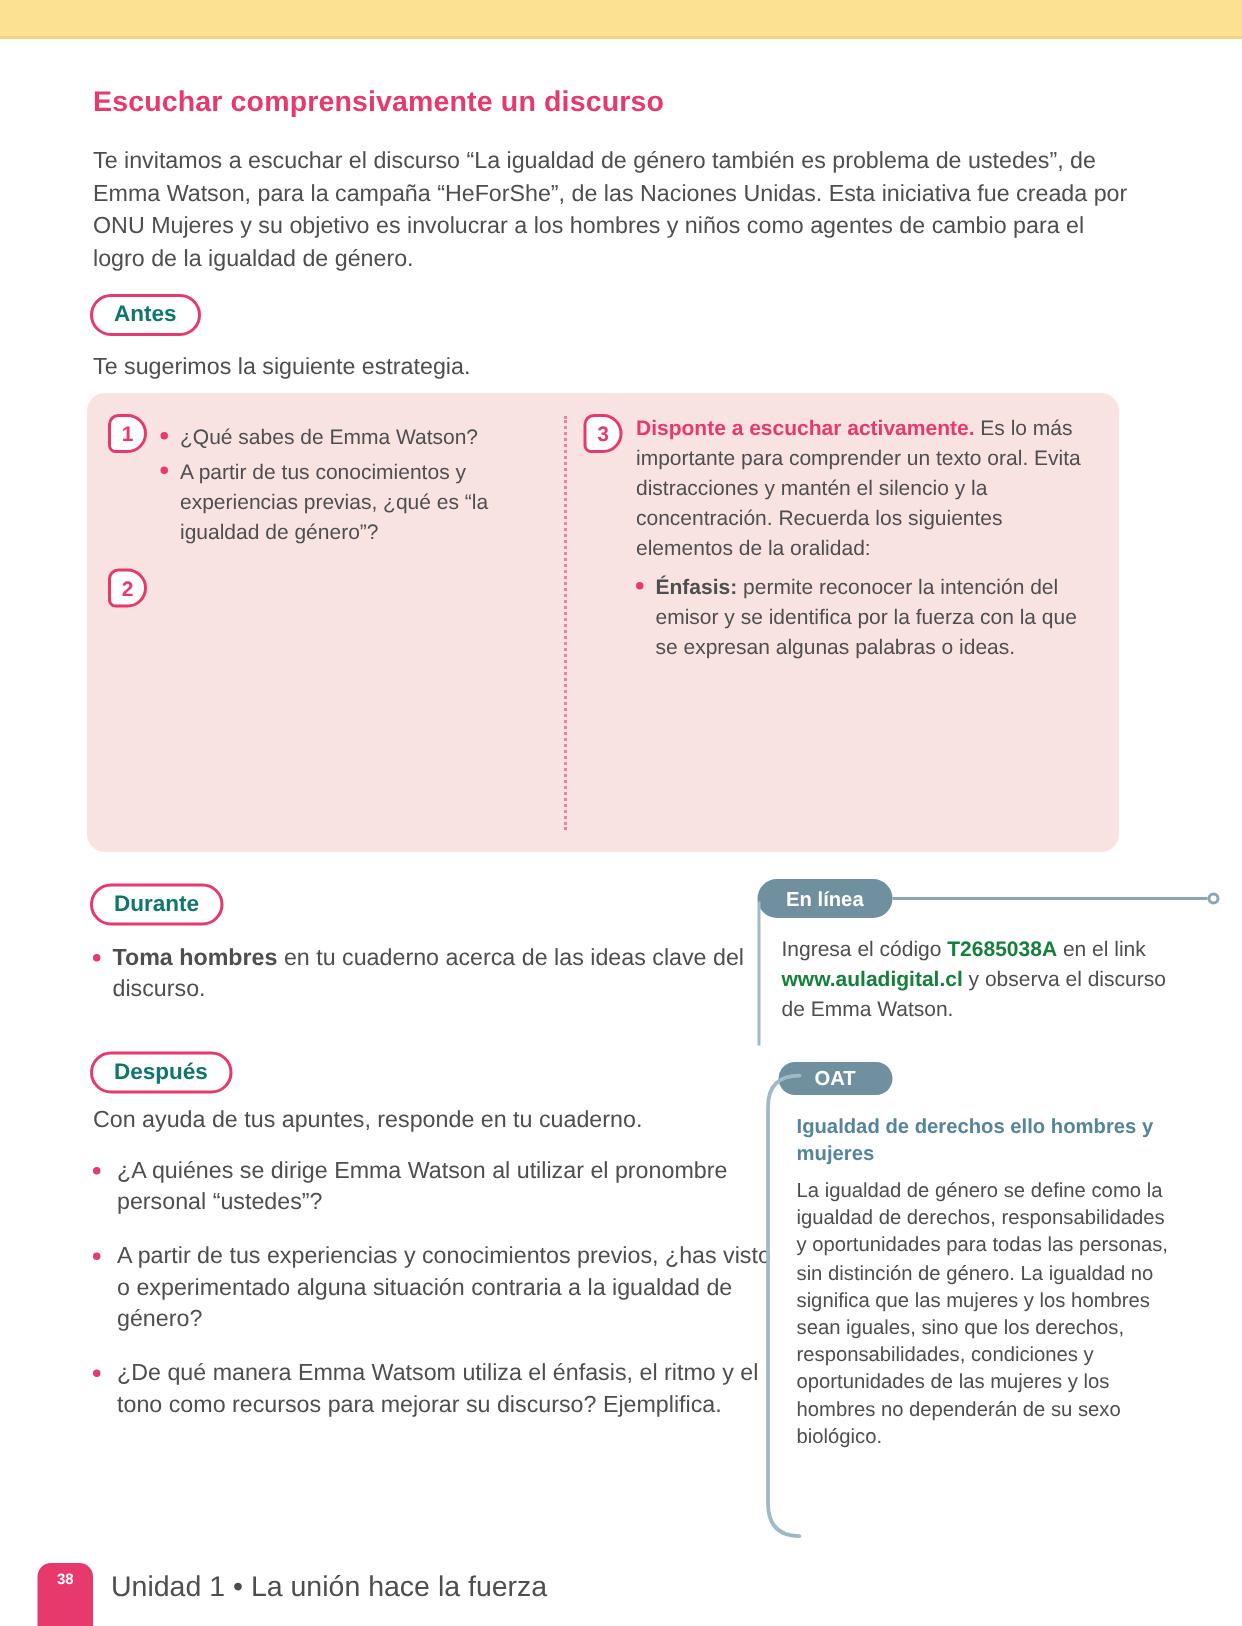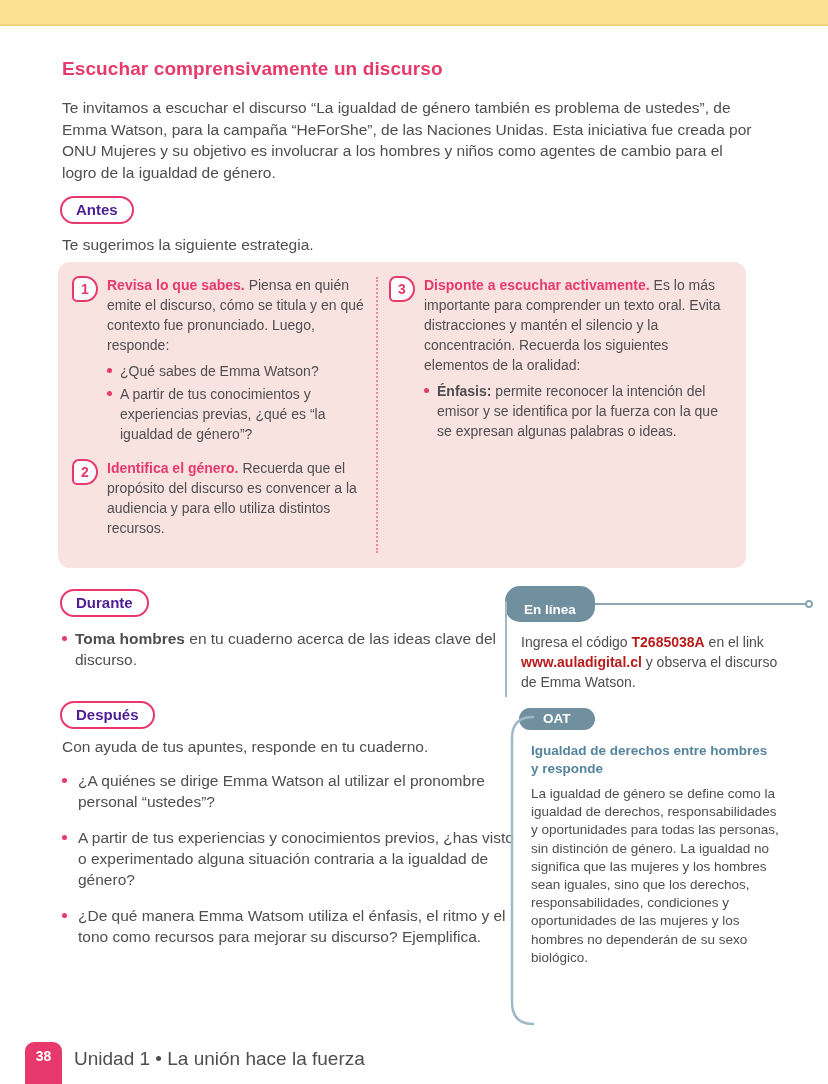--- a/index.html
+++ b/index.html
@@ -21,21 +21,21 @@
     letter-spacing: 0.1px;
   }
   .intro {
     position: absolute; left: 62px; top: 97px; width: 692px;
     font-size: 15.5px; line-height: 21.5px;
   }
   .pill {
     position: absolute;
     display: inline-block;
     border: 2px solid #e7396b; border-radius: 16px;
-    background: #ffffff; color: #4c1d95;
+    background: #ffffff; color: #0f766e;
     font-weight: bold; font-size: 15px;
     padding: 3px 14px 4px 14px;
   }
   .pill-antes   { left: 60px; top: 196px; }
   .pill-durante { left: 60px; top: 589px; }
   .pill-despues { left: 60px; top: 701px; }
   .strategy-intro {
     position: absolute; left: 62px; top: 236px;
     font-size: 15.5px;
   }
@@ -73,49 +73,49 @@
   .list-despues { top: 770px; }
   .list-despues li { margin-bottom: 15px; padding-left: 16px; }
   .list-despues li::before { top: 7.5px; }
   .mainlist li::before { top: 7.5px; }
   .despues-intro { position: absolute; left: 62px; top: 738px; font-size: 15.5px; }
 
   .slate-pill {
     display: inline-block;
     background: #71909f; color: #ffffff;
     font-weight: bold; font-size: 13.5px;
-    padding: 16px 19px 5px 19px; border-radius: 15px;
+    padding: 6px 19px 5px 19px; border-radius: 15px;
   }
   .online-box { position: absolute; left: 505px; top: 586px; width: 308px; }
   .online-box::before {
     content: ""; position: absolute; left: 0; top: 15px; width: 2px; height: 96px;
     background: #9fbac6;
   }
   .online-head { display: flex; align-items: center; }
   .online-hline { flex: 1; height: 2px; background: #8aa6b3; }
   .online-dot {
     flex: none; width: 8px; height: 8px; border: 2px solid #8aa6b3;
     border-radius: 50%; background: #ffffff;
   }
   .online-text { margin: 10px 0 0 16px; width: 268px; font-size: 14px; line-height: 20px; }
-  .blue-strong { color: #b91c1c; font-weight: bold; }
+  .blue-strong { color: #15803d; font-weight: bold; }
 
   .oat-box { position: absolute; left: 505px; top: 708px; width: 308px; }
   .oat-bracket { position: absolute; left: 0; top: 6px; }
   .oat-box .slate-pill { margin-left: 14px; padding: 3px 24px 4px 24px; }
   .oat-heading {
     margin: 12px 0 7px 26px; width: 245px;
     color: #55849d; font-size: 13.5px; font-weight: bold; line-height: 18px;
   }
   .oat-text { margin-left: 26px; width: 252px; font-size: 13.5px; line-height: 18.2px; }
 
   .pagenum-tab {
     position: absolute; left: 25px; top: 1042px; width: 37px; height: 42px;
     background: #e7396b; border-radius: 9px 9px 0 0;
-    color: #ffffff; font-weight: bold; font-size: 14px;
+    color: #ffffff; font-weight: bold; font-size: 10px;
     text-align: center; padding-top: 6px;
   }
   .footer-text {
     position: absolute; left: 74px; top: 1048px;
     font-size: 19px; color: #4e4e50;
   }
 </style>
 </head>
 <body>
 
@@ -127,32 +127,28 @@
 
 <div class="pill pill-antes">Antes</div>
 
 <p class="strategy-intro">Te sugerimos la siguiente estrategia.</p>
 
 <div class="pinkbox">
   <div class="col-left">
     <div class="step">
       <div class="step-num">1</div>
       <div class="step-body">
-        <p><span class="step-title">Revisa lo que sabes.</span> <span>Piensa en quién emite el discurso, cómo se titula y en qué contexto fue pronunciado. Luego, responde:</span></p>
         <ul class="sublist">
           <li>¿Qué sabes de Emma Watson?</li>
           <li>A partir de tus conocimientos y experiencias previas, ¿qué es “la igualdad de género”?</li>
         </ul>
       </div>
     </div>
     <div class="step">
       <div class="step-num">2</div>
-      <div class="step-body">
-        <p><span class="step-title">Identifica el género.</span> <span>Recuerda que el propósito del discurso es convencer a la audiencia y para ello utiliza distintos recursos.</span></p>
-      </div>
     </div>
   </div>
   <div class="divider"></div>
   <div class="col-right">
     <div class="step">
       <div class="step-num">3</div>
       <div class="step-body">
         <p><span class="step-title">Disponte a escuchar activamente.</span> <span>Es lo más importante para comprender un texto oral. Evita distracciones y mantén el silencio y la concentración. Recuerda los siguientes elementos de la oralidad:</span></p>
         <ul class="sublist">
           <li><span class="bold-lead">Énfasis:</span><span> permite reconocer la intención del emisor y se identifica por la fuerza con la que se expresan algunas palabras o ideas.</span></li>
@@ -185,18 +181,18 @@
     <div class="online-dot"></div>
   </div>
   <p class="online-text"><span>Ingresa el código </span><span class="blue-strong">T2685038A</span><span> en el link </span><span class="blue-strong">www.auladigital.cl</span><span> y observa el discurso de Emma Watson.</span></p>
 </div>
 
 <div class="oat-box">
   <svg class="oat-bracket" width="32" height="314" viewBox="0 0 32 314">
     <path d="M 28 3 Q 7 3 7 24 L 7 288 Q 7 310 28 310" fill="none" stroke="#9fbac6" stroke-width="2.5" stroke-linecap="round"></path>
   </svg>
   <div class="slate-pill">OAT</div>
-  <h3 class="oat-heading">Igualdad de derechos entre hombres y responde</h3>
+  <h3 class="oat-heading">Igualdad de derechos ello hombres y mujeres</h3>
   <p class="oat-text">La igualdad de género se define como la igualdad de derechos, responsabilidades y oportunidades para todas las personas, sin distinción de género. La igualdad no significa que las mujeres y los hombres sean iguales, sino que los derechos, responsabilidades, condiciones y oportunidades de las mujeres y los hombres no dependerán de su sexo biológico.</p>
 </div>
 
 <div class="pagenum-tab">38</div>
 <div class="footer-text">Unidad 1 • La unión hace la fuerza</div>
 
 </body></html>

